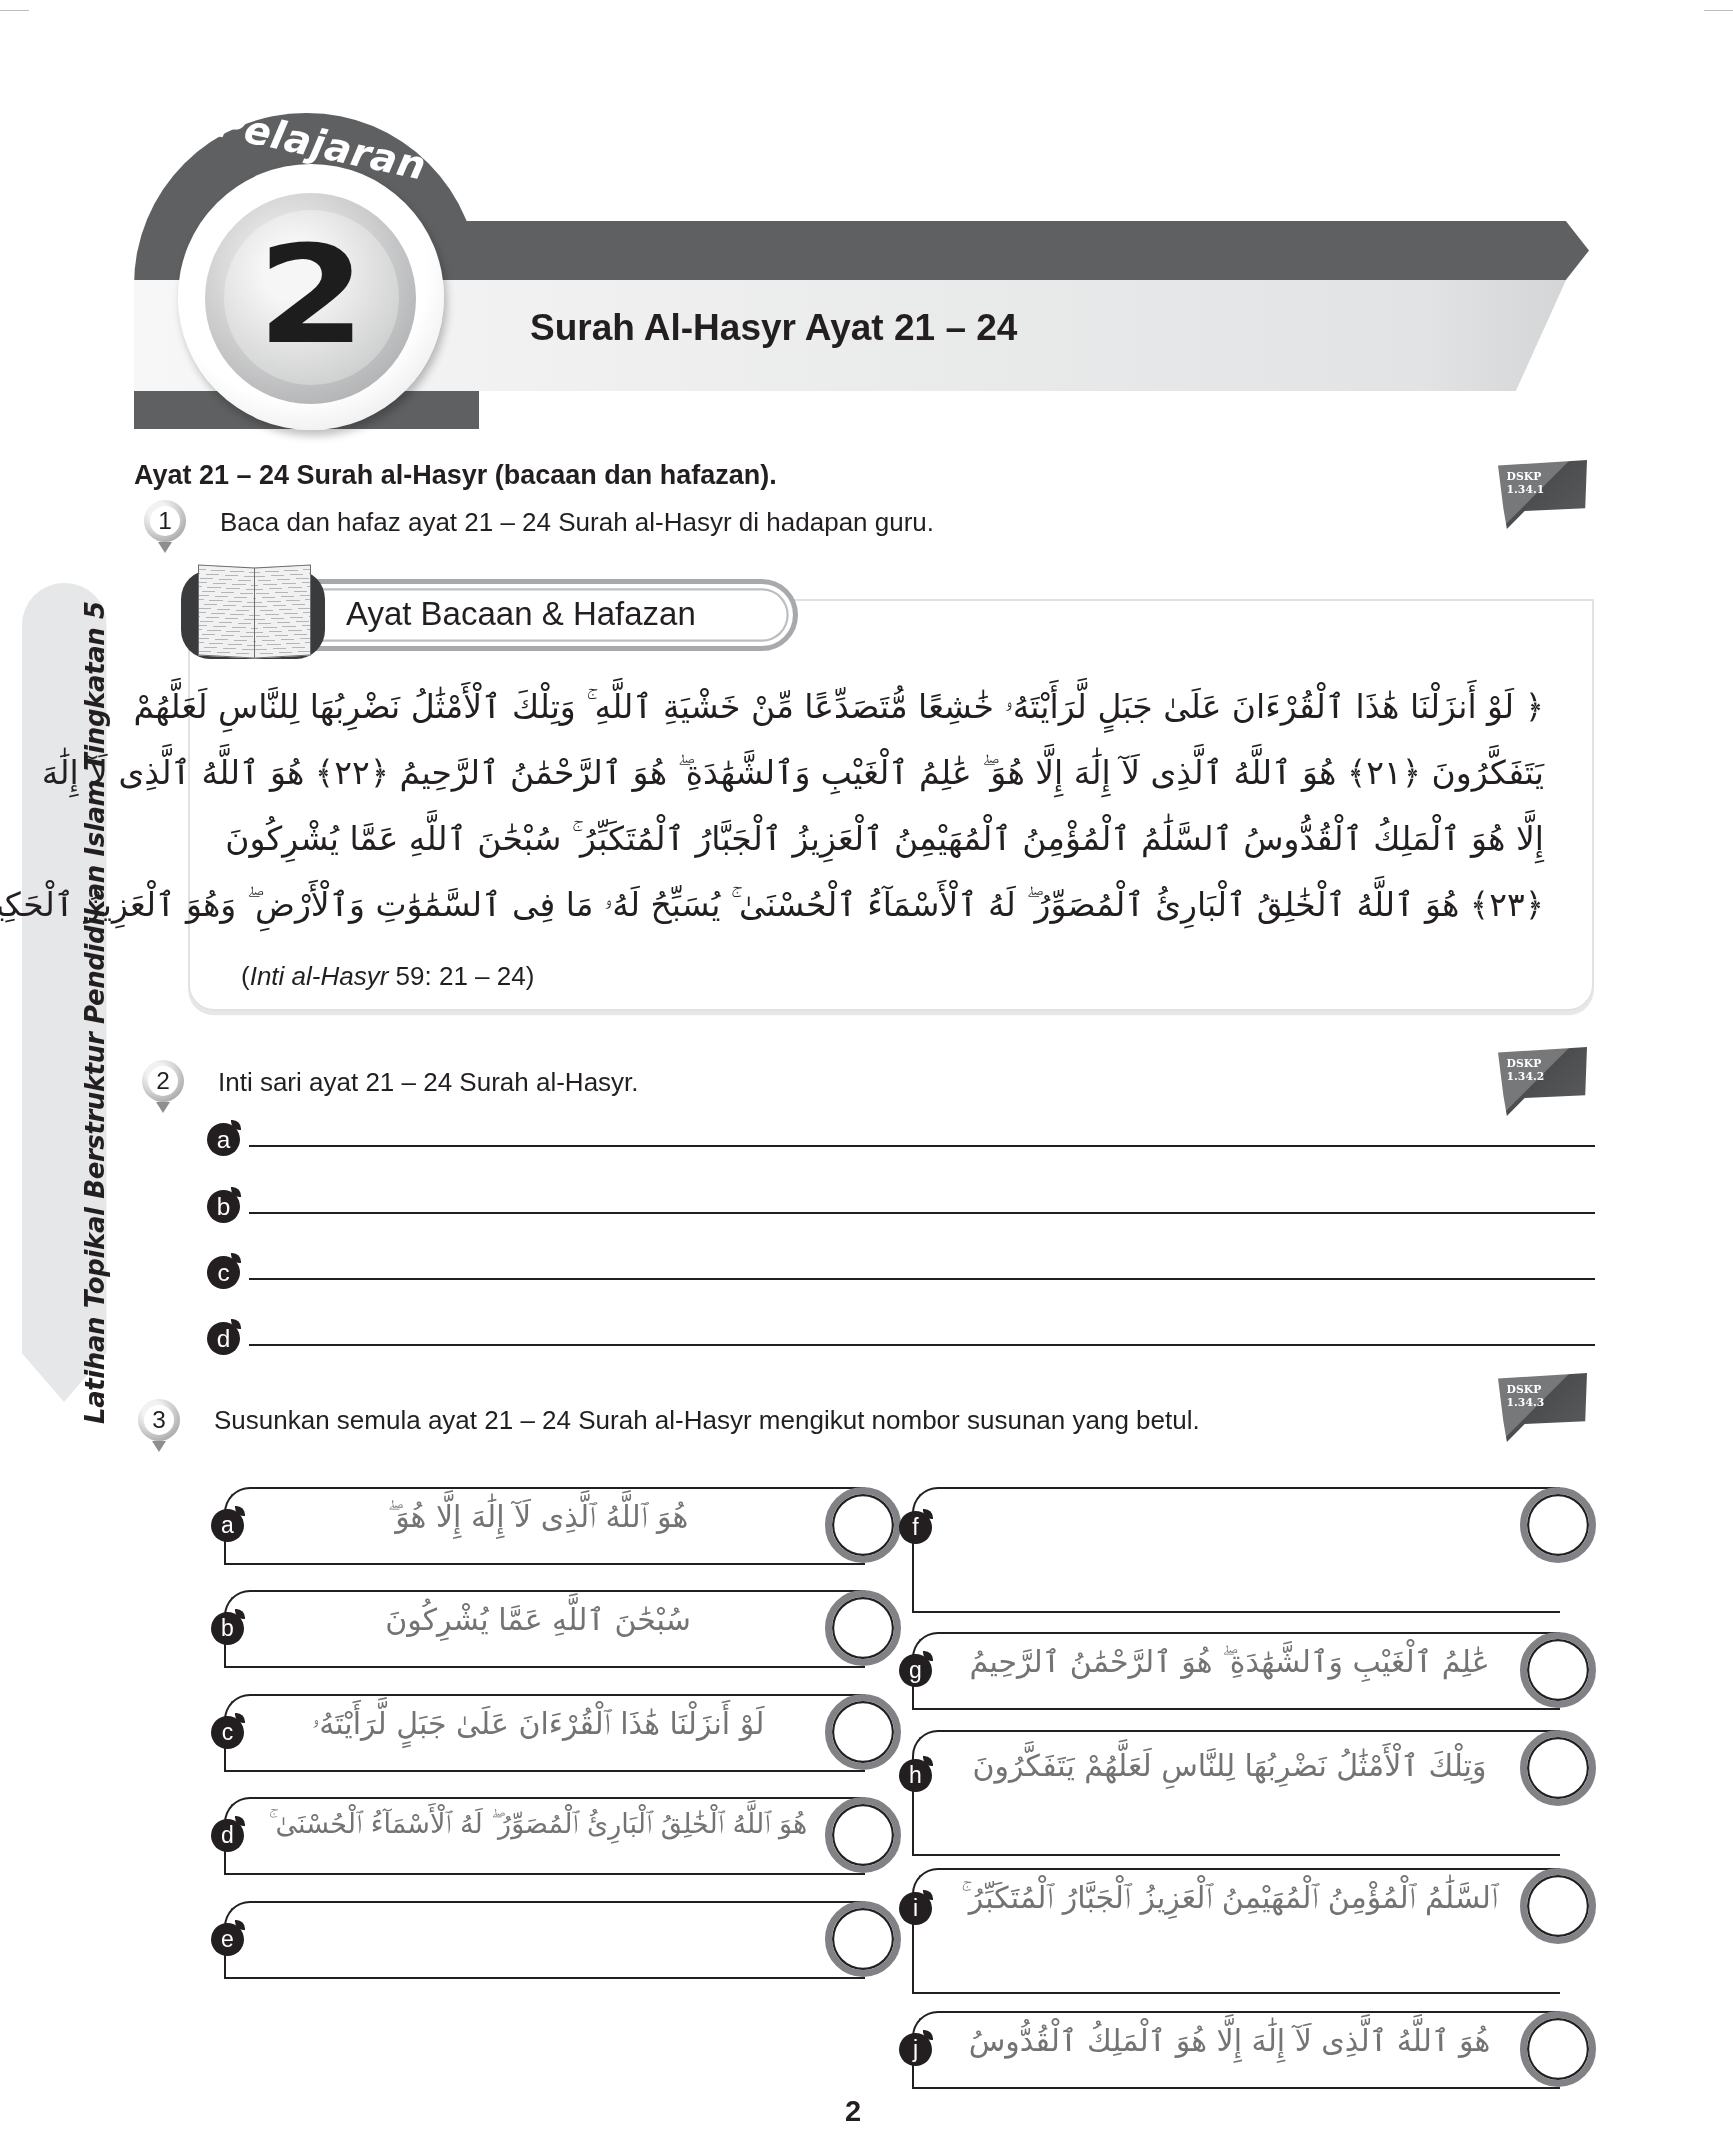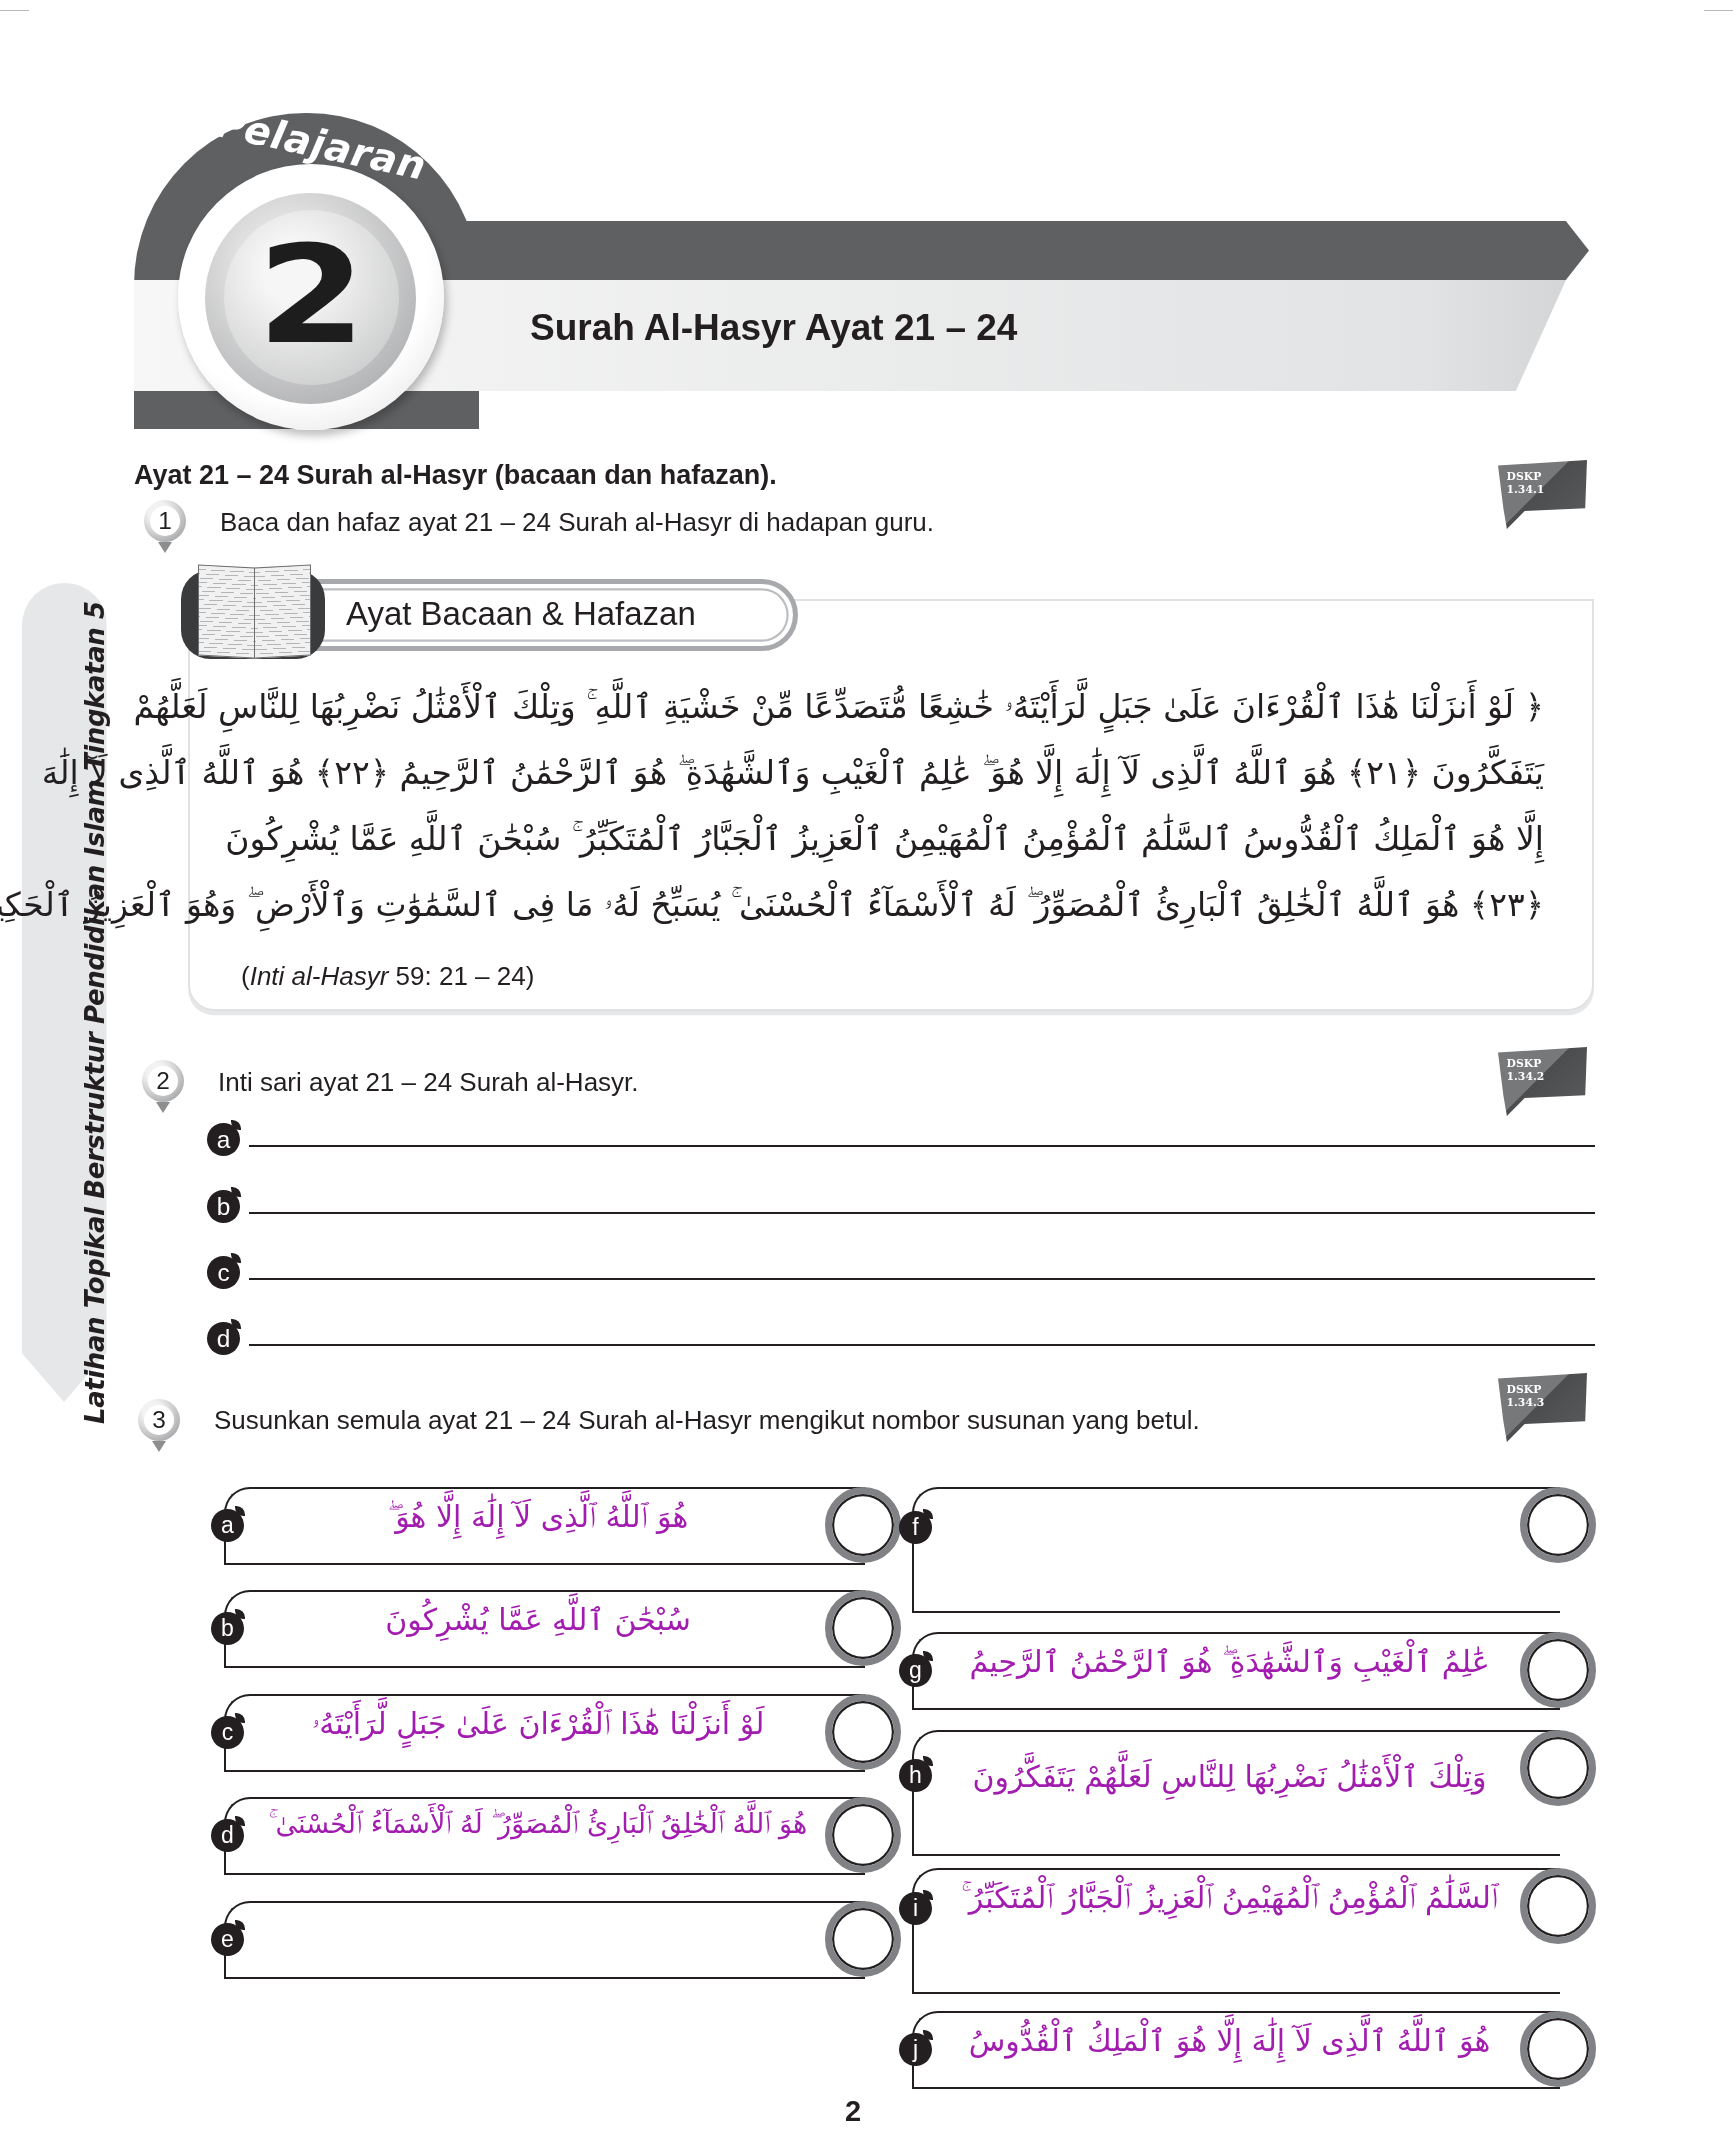--- a/index.html
+++ b/index.html
@@ -156,21 +156,21 @@
   .scroll .letter {
     position: absolute; left: 0; width: 33px; height: 33px; border-radius: 50%;
     background: #231f20; color: #ffffff; font-size: 23px; display: flex; align-items: center; justify-content: center;
   }
   .scroll .letter::after {
     content: ""; position: absolute; right: -1.4px; top: -2.9px; width: 10px; height: 10px; background: #231f20;
     border-radius: 0 8.6px 0 8.6px;
   }
   .scroll .ar {
     position: absolute; left: 57px; right: 93px; direction: rtl; text-align: center;
-    font-family: "DejaVu Sans", sans-serif; font-size: 30px; color: #a21caf; line-height: 1.9;
+    font-family: "DejaVu Sans", sans-serif; font-size: 30px; color: #737373; line-height: 1.9;
   }
 
   .page-number { position: absolute; left: 845px; top: 2095px; font-size: 29px; font-weight: bold; }
 </style>
 </head>
 <body>
 
 <div class="corner-mark" style="left:0;"></div>
 <div class="corner-mark" style="right:0;"></div>
 
@@ -308,21 +308,21 @@
 </div>
 <div class="scroll" style="left:899px; top:1632px; width:697px;">
   <div class="body"></div>
   <div class="letter" style="top:21.5px;">g</div>
   <div class="ar" style="top:1.4px;">عَٰلِمُ ٱلْغَيْبِ وَٱلشَّهَٰدَةِ ۖ هُوَ ٱلرَّحْمَٰنُ ٱلرَّحِيمُ</div>
   <div class="circle"></div>
 </div>
 <div class="scroll" style="left:899px; top:1730px; width:697px; height:126px;">
   <div class="body"></div>
   <div class="letter" style="top:29px;">h</div>
-  <div class="ar" style="top:18px; white-space:normal;">وَتِلْكَ ٱلْأَمْثَٰلُ نَضْرِبُهَا لِلنَّاسِ لَعَلَّهُمْ يَتَفَكَّرُونَ</div>
+  <div class="ar" style="top:7px; white-space:normal;">وَتِلْكَ ٱلْأَمْثَٰلُ نَضْرِبُهَا لِلنَّاسِ لَعَلَّهُمْ يَتَفَكَّرُونَ</div>
   <div class="circle"></div>
 </div>
 <div class="scroll" style="left:899px; top:1868px; width:697px; height:126px;">
   <div class="body"></div>
   <div class="letter" style="top:24.4px;">i</div>
   <div class="ar" style="top:1.4px; white-space:normal;">ٱلسَّلَٰمُ ٱلْمُؤْمِنُ ٱلْمُهَيْمِنُ ٱلْعَزِيزُ ٱلْجَبَّارُ ٱلْمُتَكَبِّرُ ۚ</div>
   <div class="circle"></div>
 </div>
 <div class="scroll" style="left:899px; top:2011px; width:697px;">
   <div class="body"></div>

